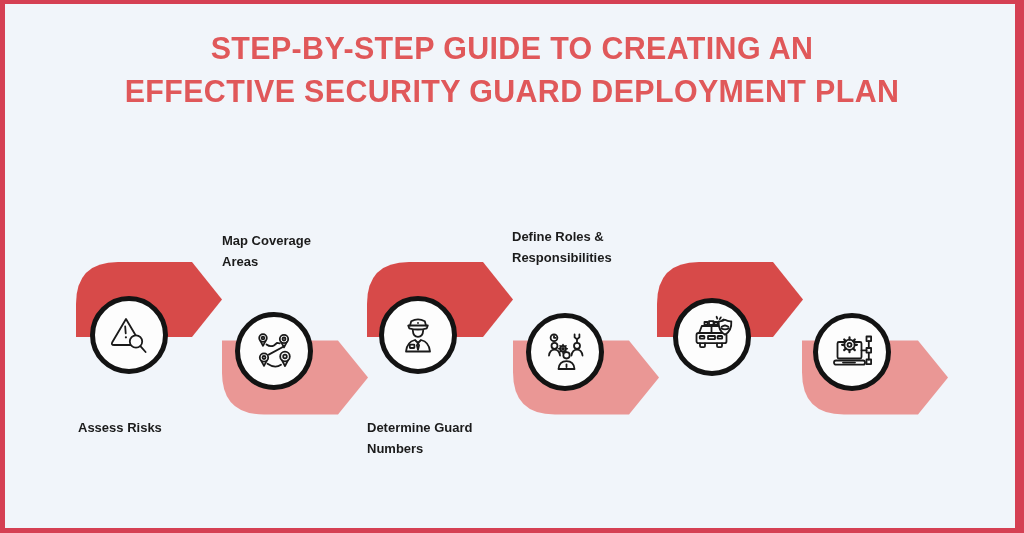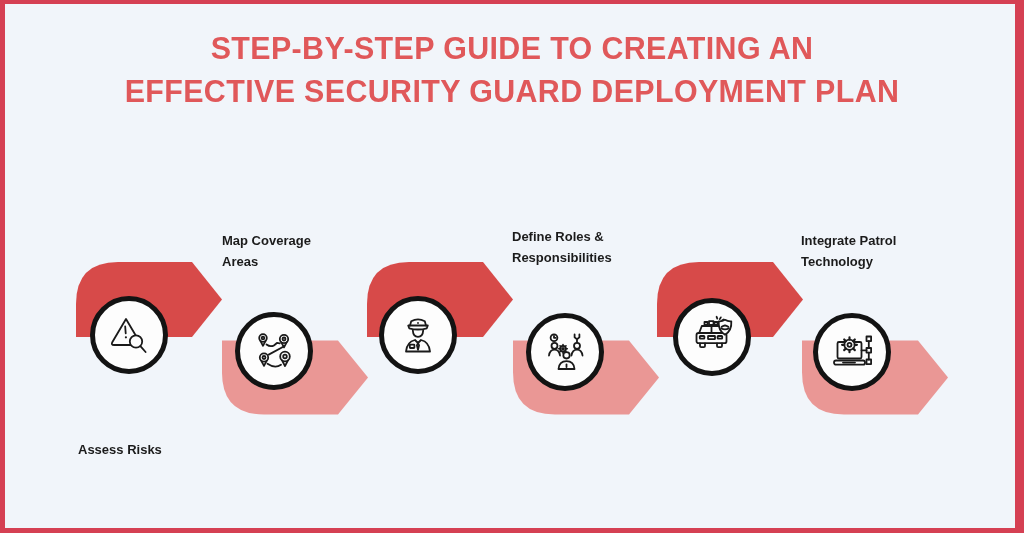--- a/index.html
+++ b/index.html
@@ -27,21 +27,21 @@
     border:5px solid var(--circle-ring,#131313);background:var(--circle-fill,#FDFDFD);
     display:flex;align-items:center;justify-content:center;z-index:3;
   }
   .badge svg{width:48px;height:48px;color:var(--icon-stroke,#1A1A1A);}
   .b1{left:90px;top:296px}.b2{left:235px;top:312px}.b3{left:379px;top:296px}
   .b4{left:526px;top:313px}.b5{left:673px;top:298px}.b6{left:813px;top:313px}
   .step-label{
     position:absolute;color:var(--label-text,#1B1B1B);
     font-size:13px;font-weight:700;line-height:21px;z-index:4;
   }
-  .l1{left:78px;top:439px;width:120px}
+  .l1{left:78px;top:417px;width:120px}
   .l2{left:222px;top:230px;width:118px}
   .l3{left:367px;top:417px;width:132px}
   .l4{left:512px;top:226px;width:128px}
   .l5{left:658px;top:417px;width:142px}
   .l6{left:801px;top:230px;width:128px}
   .icon{fill:none;stroke:currentColor;stroke-width:1.8;stroke-linecap:round;stroke-linejoin:round;}
 </style>
 </head>
 <body>
 
@@ -174,15 +174,15 @@
       <circle cx="21.5" cy="16.8" r="5.2" fill="#FDFDFD"></circle>
       <path stroke-width="2.2" d="M21.5 11.6 V9.4 M21.5 22 V24.2 M16.3 16.8 H14.1 M26.7 16.8 H28.9 M17.8 13.1 L16.2 11.5 M25.2 13.1 L26.8 11.5 M17.8 20.5 L16.2 22.1 M25.2 20.5 L26.8 22.1"></path>
       <circle cx="21.5" cy="16.8" r="2" fill="#FDFDFD"></circle>
       <rect x="6" y="32.5" width="31" height="4.2" rx="2" fill="#FDFDFD"></rect>
       <path d="M15 34.6 H27"></path>
     </svg>
   </div>
 
   <div class="step-label l1">Assess Risks</div>
   <div class="step-label l2">Map Coverage Areas</div>
+  <div class="step-label l3">Determine Guard Numbers</div>
   <div class="step-label l4">Define Roles &amp; Responsibilities</div>
-  <div class="step-label l6">Integrate Patrol Technology</div>
 </div>
 
 </body></html>

